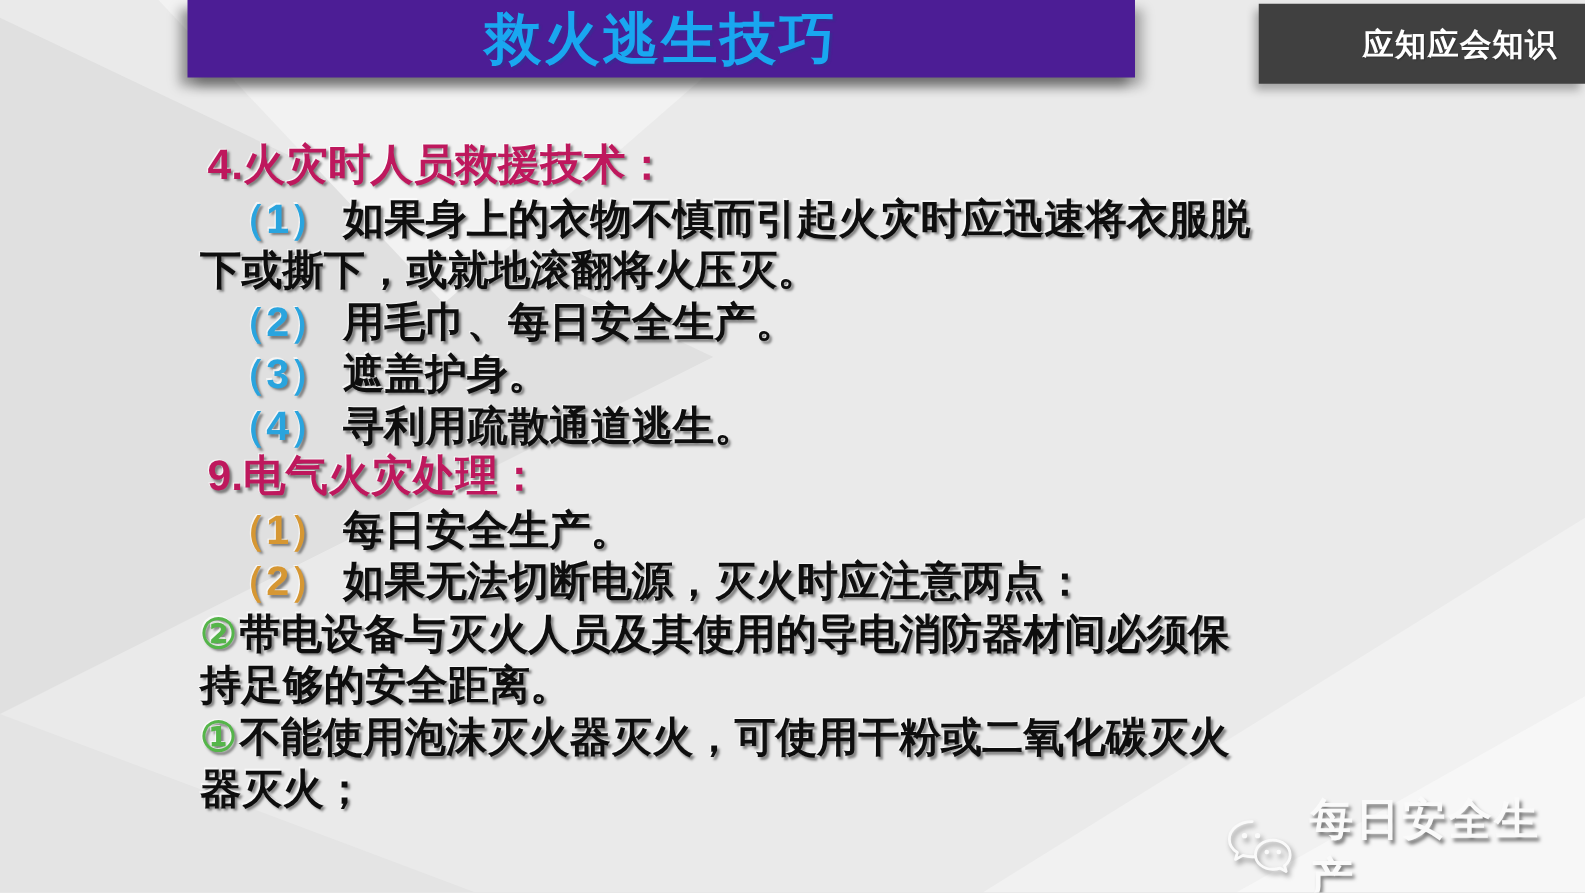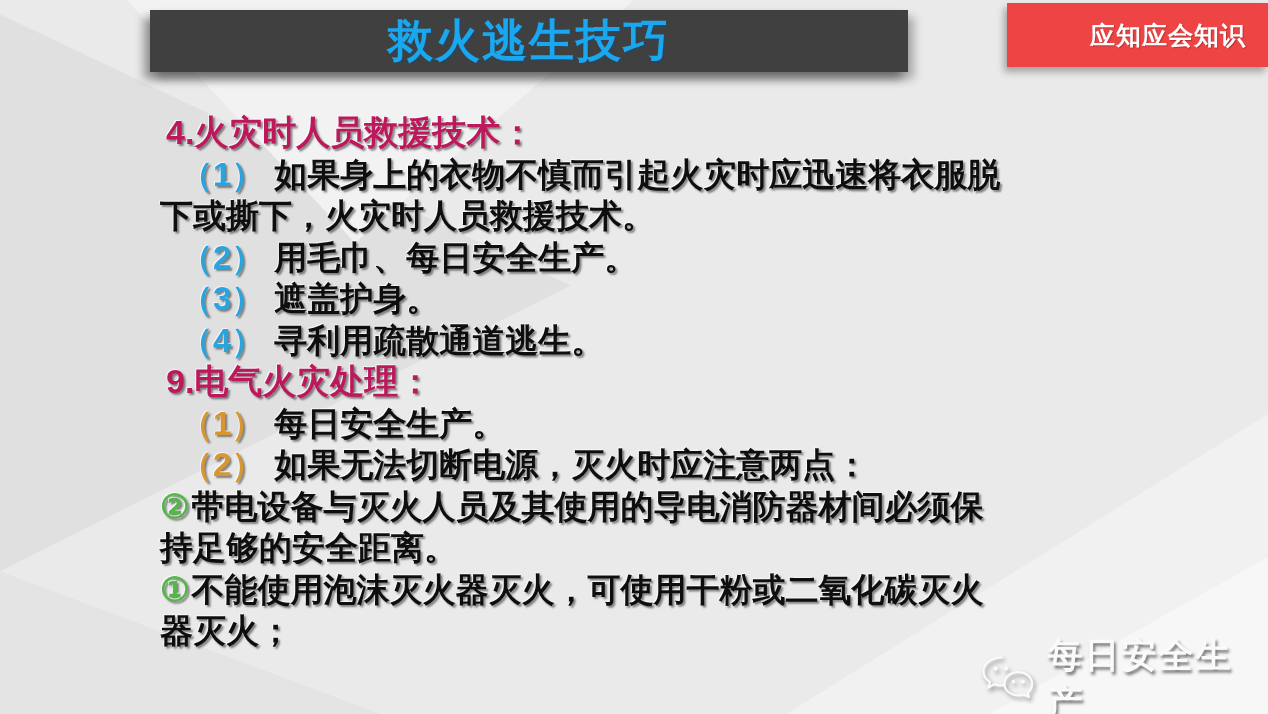--- a/index.html
+++ b/index.html
@@ -14,35 +14,35 @@
   
   .shape { position:absolute; inset:0; pointer-events:none; }
   .shape.s1 { background:#e0e0e0; clip-path:polygon(0 2%, 45% 40%, 0 80%); }
   .shape.s2 { background:#f2f2f2; clip-path:polygon(10% 0, 50% 0, 28% 34%); }
   .shape.s3 { background:#f1f1f1; clip-path:polygon(62% 100%, 100% 58%, 100% 100%); }
   .shape.s4 { background:#f7f7f7; clip-path:polygon(78% 100%, 100% 78%, 100% 100%); }
   .shape.s5 { background:#e4e4e4; clip-path:polygon(0 80%, 30% 100%, 0 100%); }
 
   
   .banner {
-    position:absolute; left:150px; top:10px; width:758px; height:62px;
-    background:#404040;
+    position:absolute; left:150px; top:0; width:758px; height:62px;
+    background:#4c1d95;
     box-shadow:-6px 7px 9px rgba(0,0,0,0.38), 6px 7px 9px rgba(0,0,0,0.28);
     display:flex; align-items:center; justify-content:center;
   }
   .banner .title {
     font-size:45px; font-weight:800; letter-spacing:2px;
     color:#19a7f0;
     text-shadow:2px 2px 1px rgba(10,80,140,0.25);
   }
 
   
   .badge {
     position:absolute; left:1007px; top:3px; width:261px; height:64px;
-    background:#ef4444;
+    background:#404040;
     box-shadow:-3px 5px 7px rgba(0,0,0,0.3);
     display:flex; align-items:center; justify-content:flex-end;
     padding-right:22px;
   }
   .badge .badge-text {
     font-size:25px; font-weight:700; color:#ffffff; letter-spacing:1px;
     text-shadow:1px 1px 1px rgba(0,0,0,0.25);
   }
 
   
@@ -85,21 +85,21 @@
   <span class="title">救火逃生技巧</span>
 </div>
 
 <div class="badge">
   <span class="badge-text">应知应会知识</span>
 </div>
 
 <div class="content">
   <p class="heading">4.火灾时人员救援技术：</p>
 
-  <p class="item"><span class="num num-blue">（1）</span><span>如果身上的衣物不慎而引起火灾时应迅速将衣服脱下或撕下，火灾时人员救援技术。</span></p>
+  <p class="item"><span class="num num-blue">（1）</span><span>如果身上的衣物不慎而引起火灾时应迅速将衣服脱下或撕下，或就地滚翻将火压灭。</span></p>
   <p class="item"><span class="num num-blue">（2）</span><span>用毛巾、每日安全生产。</span></p>
   <p class="item"><span class="num num-blue">（3）</span><span>遮盖护身。</span></p>
   <p class="item"><span class="num num-blue">（4）</span><span>寻利用疏散通道逃生。</span></p>
 
   <p class="heading">9.电气火灾处理：</p>
 
   <p class="item"><span class="num num-orange">（1）</span><span>每日安全生产。</span></p>
   <p class="item"><span class="num num-orange">（2）</span><span>如果无法切断电源，灭火时应注意两点：</span></p>
 
   <p class="subitem"><span class="num num-green">②</span><span>带电设备与灭火人员及其使用的导电消防器材间必须保持足够的安全距离。</span></p>

